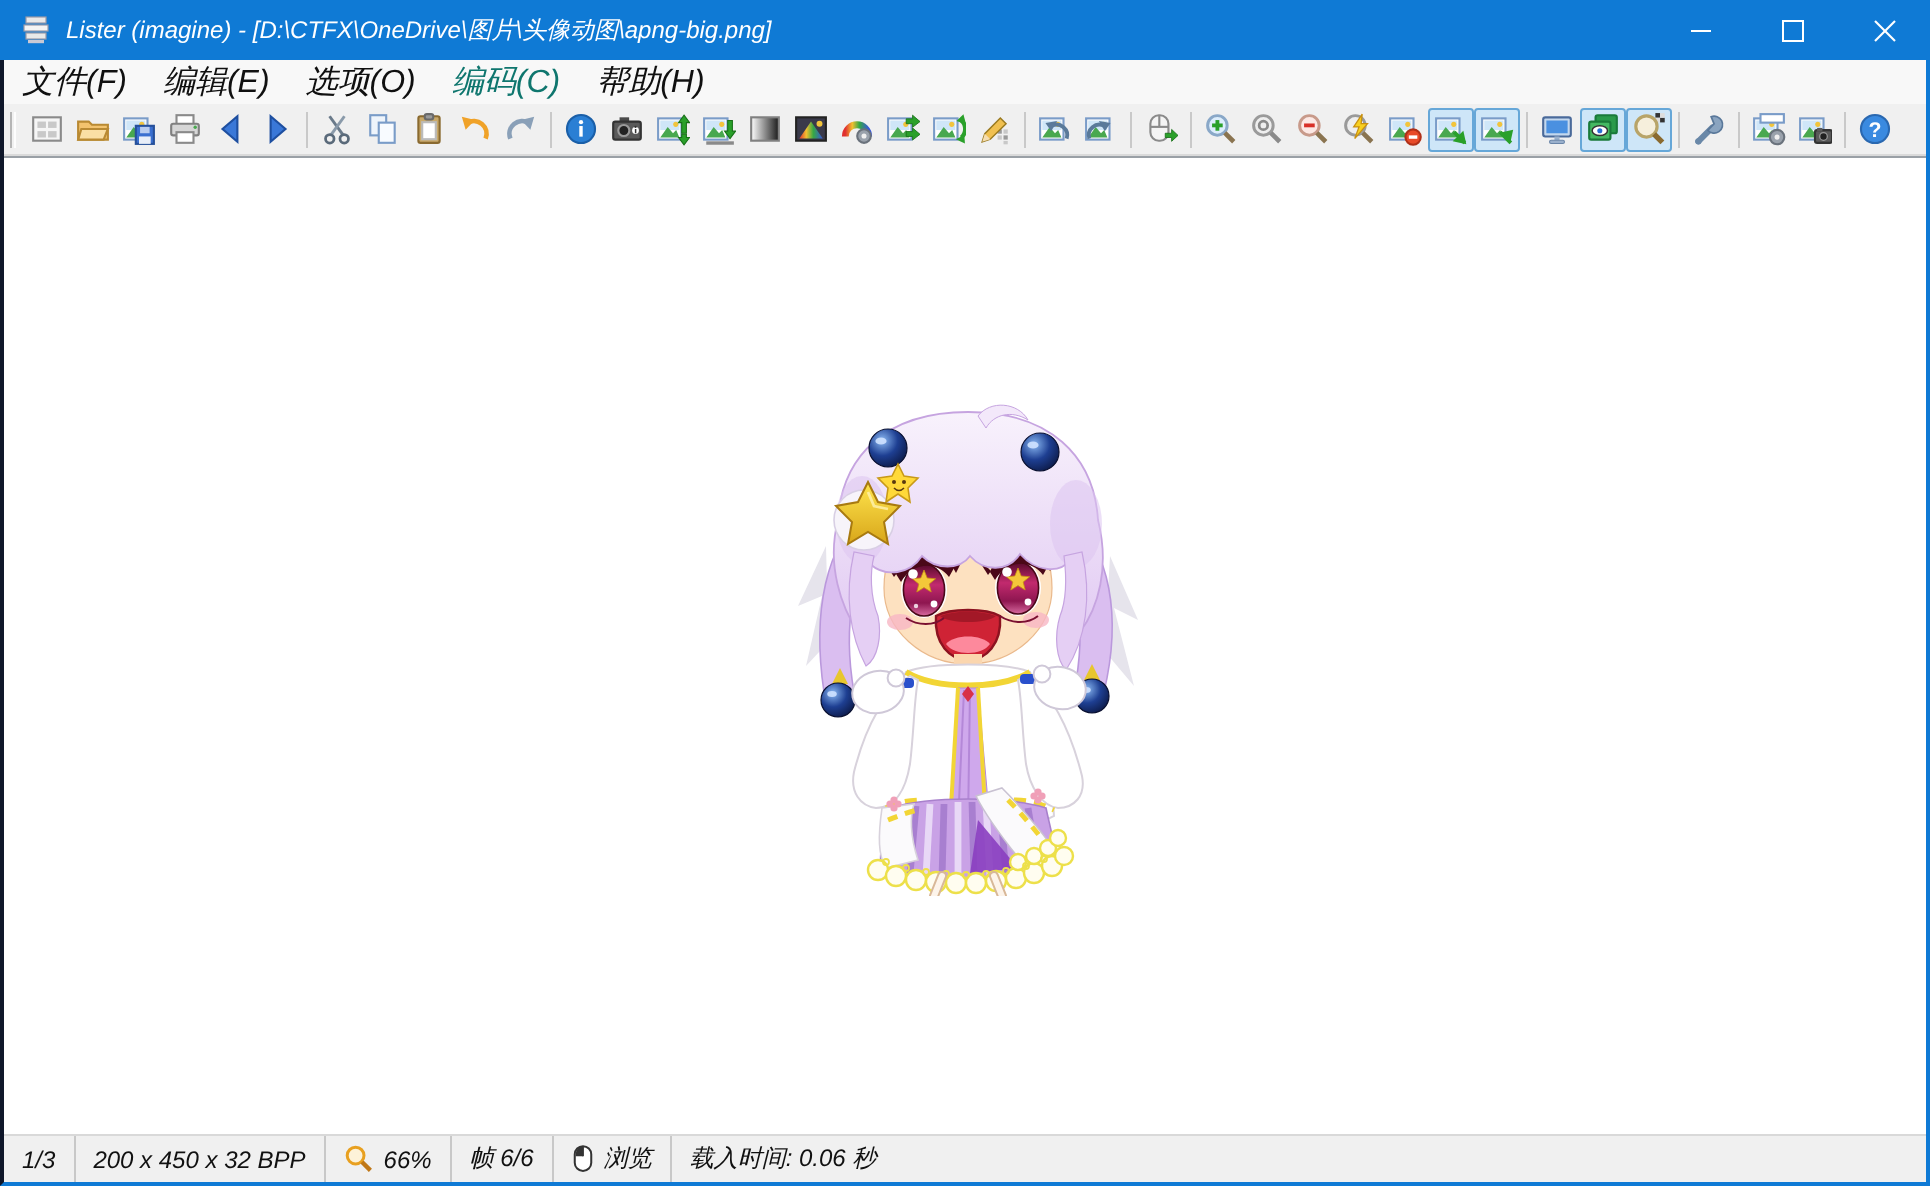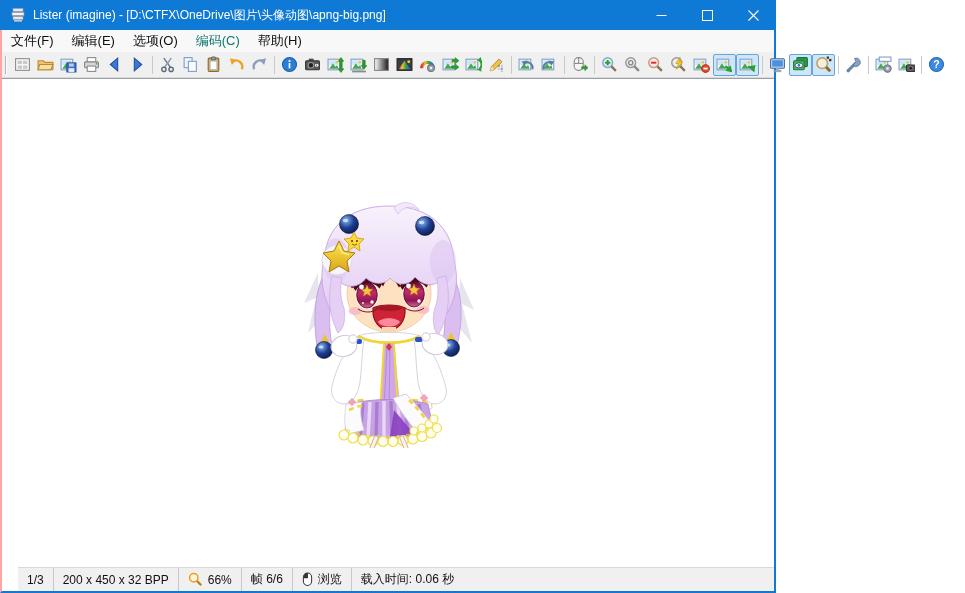--- a/index.html
+++ b/index.html
@@ -1,44 +1,44 @@
 <!DOCTYPE html>
 <html><head>
 <meta charset="utf-8">
 <style>
   * { margin:0; padding:0; box-sizing:border-box; }
   html,body { width:965px; height:593px; }
   body { font-family:"Liberation Sans","DejaVu Sans",sans-serif; background:#fff; overflow:hidden; }
-  .window { width:776px; height:593px; display:flex; flex-direction:column;
-            border-left:2px solid #fca5a5; border-right:2px solid #0f7ad5; border-bottom:2px solid #0f7ad5; }
+  .window { width:965px; height:593px; display:flex; flex-direction:column;
+            border-left:2px solid #0f172a; border-right:2px solid #0f7ad5; border-bottom:2px solid #0f7ad5;font-style:italic; }
   
   .titlebar { height:30px; background:#0f7ad5; display:flex; align-items:center; color:#fff; flex:0 0 30px; margin:0 -2px; padding-left:2px; }
   .app-icon { margin:0 7px 0 8px; flex:0 0 auto; }
   .title-text { font-size:12px; flex:1 1 auto; white-space:nowrap; overflow:hidden; }
   .win-controls { display:flex; height:100%; }
   .win-btn { width:46px; height:100%; display:flex; align-items:center; justify-content:center;
              background:transparent; border:none; cursor:default; }
   
-  .menubar { height:22px; flex:0 0 22px; background:#f8f8f8; display:flex; align-items:stretch; font-size:13px; }
+  .menubar { height:22px; flex:0 0 22px; background:#f8f8f8; display:flex; align-items:stretch; font-size:16px; }
   .menu-item { padding:0 9px; display:flex; align-items:center; color:#101010; }
   .menu-item.disabled { color:#0f766e; }
   
   .toolbar { height:26px; flex:0 0 26px; background:#f0f0f0; display:flex; align-items:center;
              padding-left:2px; border-bottom:1px solid #dadada; }
   .tb-grip { width:3px; height:18px; border-left:1px solid #b5b5b5; border-right:1px solid #fdfdfd; margin:0 4px 0 1px; }
   .tb-btn { width:23px; height:22px; display:flex; align-items:center; justify-content:center;
             background:transparent; border:1px solid transparent; border-radius:2px; padding:0; flex:0 0 auto; }
   .tb-btn.toggled { background:#cee6f8; border-color:#66a7d8; }
   .tb-sep { width:1px; height:18px; background:#c9c9c9; margin:0 3px; flex:0 0 auto; }
   
   .canvas { flex:1 1 auto; background:#ffffff; border-top:1px solid #9aa0a6; position:relative; overflow:hidden; }
   .preview { position:absolute; left:50%; top:50%; width:200px; height:250px; margin-left:-100px; margin-top:-125px; }
   
   .statusbar { height:24px; flex:0 0 24px; background:#f0f0f0; border-top:1px solid #d9d9d9;
-               display:flex; align-items:stretch; font-size:12px; color:#111;margin-left:16px; }
+               display:flex; align-items:stretch; font-size:12px; color:#111; }
   .sb-seg { display:flex; align-items:center; padding:0 9px; border-right:1px solid #c8c8c8; gap:5px; white-space:nowrap; }
   .sb-seg:last-child { border-right:none; flex:1 1 auto; }
   svg { display:block; }
 </style>
 </head>
 <body>
 
 <svg width="0" height="0" style="position:absolute" aria-hidden="true">
 <defs>
   <linearGradient id="g-gray" x1="0" y1="0" x2="1" y2="0">

